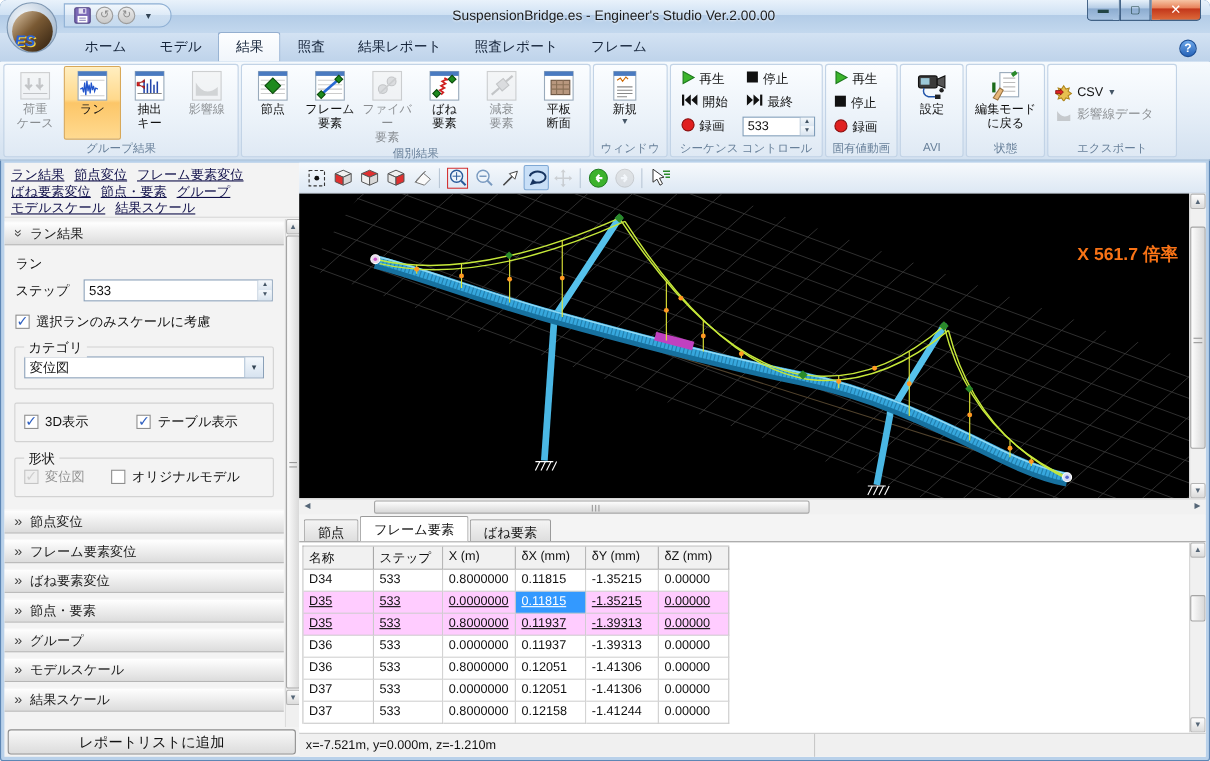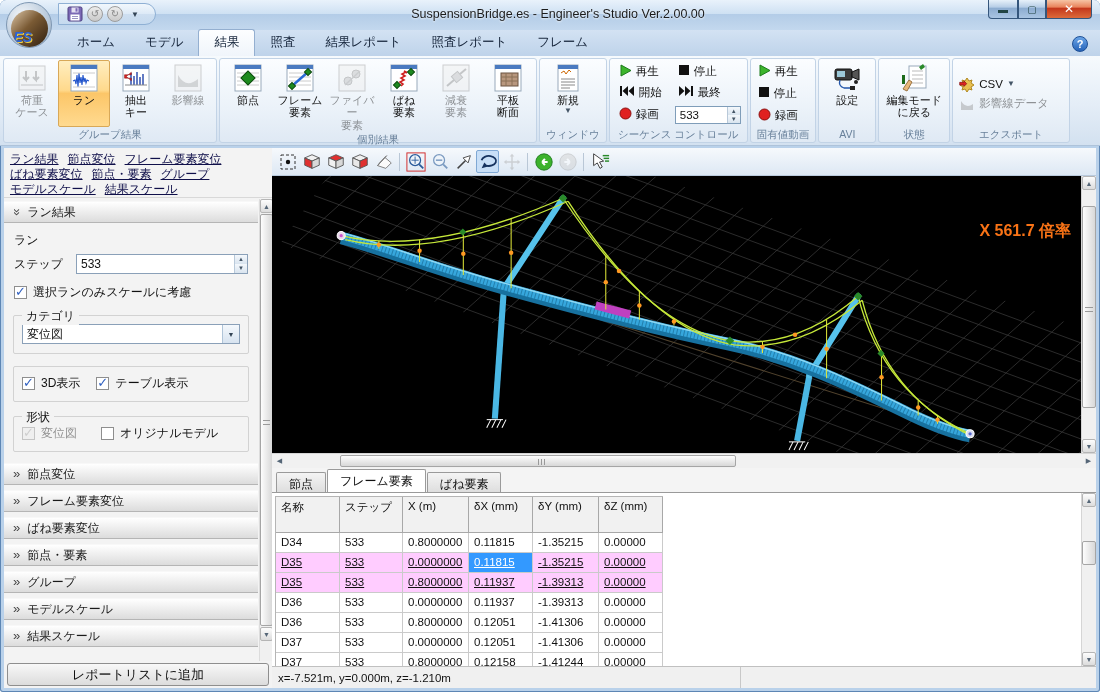--- a/index.html
+++ b/index.html
@@ -87,21 +87,21 @@
   .hscroll { height:15px; background:#f1f1f1; position:relative; flex:none; border-top:1px solid #d5d5d5; }
   .harrow { position:absolute; top:0; width:15px; height:14px; font-size:7px; color:#567; text-align:center; line-height:14px; }
   .hthumb { position:absolute; top:1px; height:12px; background:linear-gradient(#fdfdfd,#d8d8d8); border:1px solid #a5a5a5; border-radius:2px; }
   .hgrip { position:absolute; top:3px; left:50%; width:7px; height:6px; border-left:1px solid #999; border-right:1px solid #999; }
   .hgrip::after { content:""; position:absolute; left:2px; top:0; bottom:0; border-left:1px solid #999; }
   .ttabs { height:24px; display:flex; align-items:flex-end; padding-left:4px; background:#f4f4f4; flex:none; }
   .ttab { padding:3px 12px 4px; font-size:12px; border:1px solid #9a9a9a; border-bottom:none; background:linear-gradient(#f4f4f4,#dedede); margin-right:1px; height:20px; border-radius:2px 2px 0 0; }
   .ttab.active { background:#fff; height:23px; position:relative; z-index:2; }
   .table-area { flex:1; background:#fff; border-top:1px solid #9a9a9a; position:relative; overflow:hidden; }
   .tbl { position:absolute; left:3px; top:3px; display:grid; grid-template-columns:64px 63px 66px 64px 66px 64px; border-left:1px solid #b5b5b5; border-top:1px solid #b5b5b5; }
-  .tbl .th { height:36px; background:#f1f1f1; border-right:1px solid #a8a8a8; border-bottom:1px solid #a8a8a8; font-size:11.5px; padding:3px 0 0 5px; }
+  .tbl .th { height:21px; background:#f1f1f1; border-right:1px solid #a8a8a8; border-bottom:1px solid #a8a8a8; font-size:11.5px; padding:3px 0 0 5px; }
   .tbl .td { height:20px; border-right:1px solid #cacaca; border-bottom:1px solid #cacaca; font-size:11.5px; padding:3px 0 0 5px; background:#fff; }
   .tbl .td.hl { background:#ffccff;text-decoration:underline; }
   .tbl .td.sel { background:#3399ff; color:#fff; }
   .statusbar { height:22px; background:#f0f0f0; border-top:1px solid #c0c0c0; display:flex; align-items:center; font-size:11.5px; flex:none; }
   .statusbar .coords { padding-left:6px; width:468px; }
   .statusbar .sdiv { width:1px; height:100%; background:#c8c8c8; }
   svg { display:block; }
 </style>
 </head>
 <body>
@@ -467,21 +467,21 @@
           <span class="cb checked"></span>
           <span>選択ランのみスケールに考慮</span>
         </div>
         <div class="grpbox" style="margin-top:14px">
           <span class="legend">カテゴリ</span>
           <div class="combo">
             <span class="val">変位図</span>
             <span class="btn">▼</span>
           </div>
         </div>
-        <div class="grpbox" style="display:flex; gap:16px; margin-top:12px">
+        <div class="grpbox" style="display:flex; gap:44px; margin-top:12px">
           <div class="cbrow">
               <span class="cb checked"></span>
               <span>3D表示</span>
             </div>
           <div class="cbrow">
               <span class="cb checked"></span>
               <span>テーブル表示</span>
             </div>
         </div>
         <div class="grpbox" style="display:flex; gap:24px; margin-top:14px">

